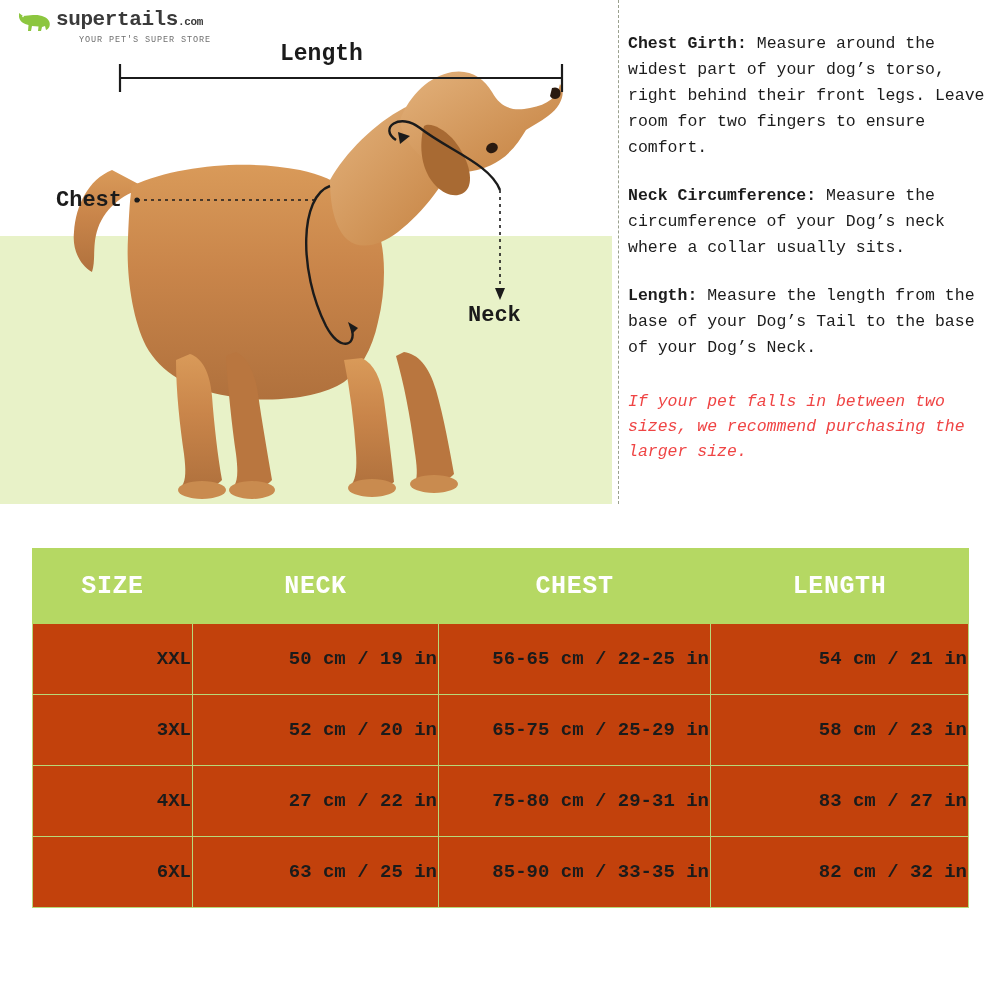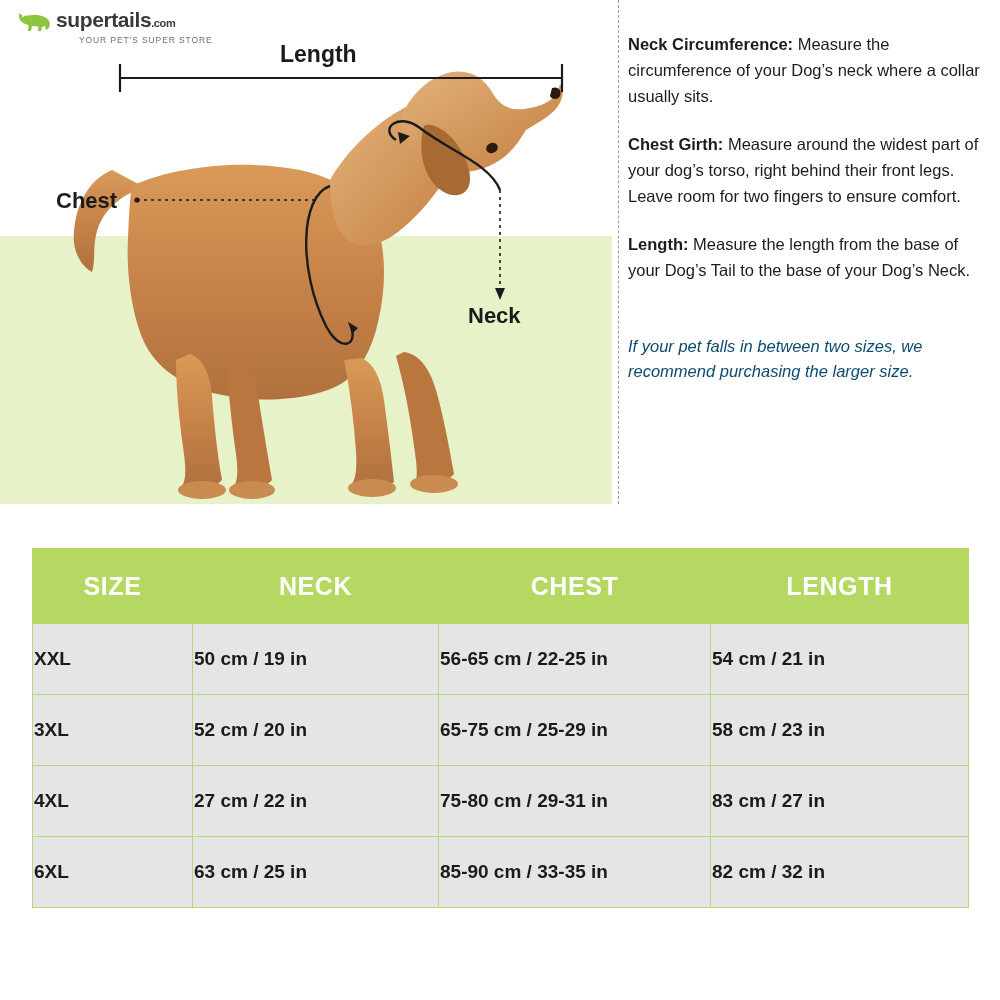--- a/index.html
+++ b/index.html
@@ -11,20 +11,21 @@
     height: 1000px;
     background: #ffffff;
     font-family: "Liberation Sans", sans-serif;
     overflow: hidden;
   }
 
   .page {
     position: relative;
     width: 1000px;
     height: 732px;
+    font-family: Liberation Mono, monospace;
   }
 
   
   .top-area {
     position: absolute;
     left: 0; top: 0;
     width: 1000px;
     height: 512px;
   }
 
@@ -129,22 +130,22 @@
     font-size: 16.5px;
     line-height: 26px;
     color: #1c1c1c;
     margin-bottom: 22px;
   }
   .instr-block b { font-weight: bold; }
   .instr-note {
     font-size: 16.5px;
     line-height: 25px;
     font-style: italic;
-    color: #0c4a6e;
-    margin-top: 51px;
+    color: #ef4444;
+    margin-top: 28px;
   }
 
   
   .size-table {
     position: absolute;
     left: 32px;
     top: 548px;
     width: 936px;
     border-collapse: collapse;
     table-layout: fixed;
@@ -154,25 +155,25 @@
     color: #ffffff;
     font-size: 25px;
     font-weight: bold;
     letter-spacing: 0.6px;
     height: 72px;
     border: 1px solid #b5d863;
   }
   .size-table td {
     border: 1px solid #b8d979;
     height: 68px;
-    text-align: left;
+    text-align: right;
     font-size: 19px;
     font-weight: bold;
     color: #1b1b1b;
-    background: #e5e5e5;
+    background: #c2410c;
   }
   .col-size { width: 160px; }
   .col-neck { width: 246px; }
   .col-chest { width: 272px; }
   .col-length { width: 258px; }
 </style>
 </head>
 <body>
 
 <div class="page">
@@ -265,24 +266,24 @@
       <path d="M500 300 l-5 -12 l10 0 z" fill="#1b1b1b"></path>
     </svg>
 
     <div class="label-length">Length</div>
     <div class="label-chest">Chest</div>
     <div class="label-neck">Neck</div>
   </div>
 
   <div class="instructions">
     <p class="instr-block">
-      <b>Neck Circumference:</b><span> Measure the circumference of your Dog’s neck where a collar usually sits.</span>
+      <b>Chest Girth:</b><span> Measure around the widest part of your dog’s torso, right behind their front legs. Leave room for two fingers to ensure comfort.</span>
     </p>
     <p class="instr-block">
-      <b>Chest Girth:</b><span> Measure around the widest part of your dog’s torso, right behind their front legs. Leave room for two fingers to ensure comfort.</span>
+      <b>Neck Circumference:</b><span> Measure the circumference of your Dog’s neck where a collar usually sits.</span>
     </p>
     <p class="instr-block">
       <b>Length:</b><span> Measure the length from the base of your Dog’s Tail to the base of your Dog’s Neck.</span>
     </p>
     <p class="instr-note">If your pet falls in between two sizes, we recommend purchasing the larger size.</p>
   </div>
 
   <table class="size-table">
     <colgroup>
       <col class="col-size">

